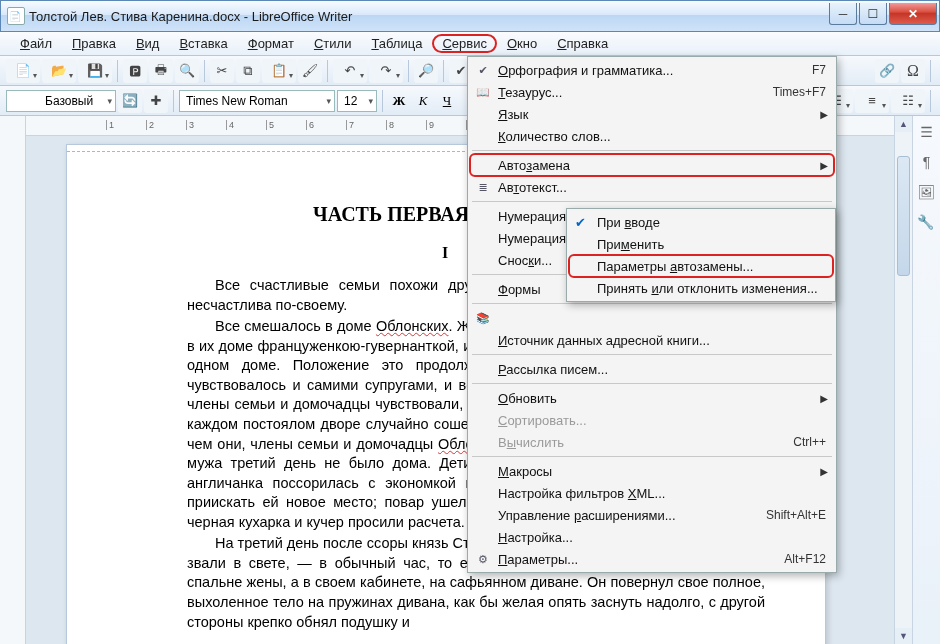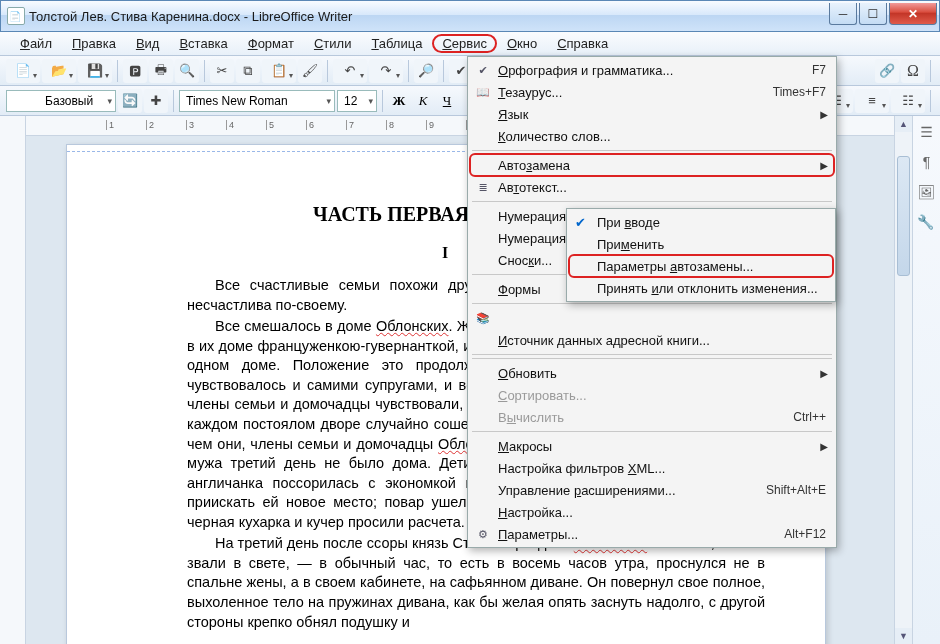--- a/index.html
+++ b/index.html
@@ -234,20 +234,23 @@
       <span class="arr">▶</span>
     </div>
     <hr>
     <div class="row">
       <span class="ic">📚</span>
     </div>
     <div class="row">
       <span><u>И</u>сточник данных адресной книги...</span>
     </div>
     <hr>
+    <div class="row">
+      <span><u>Р</u>ассылка писем...</span>
+    </div>
     <hr>
     <div class="row">
       <span><u>О</u>бновить</span>
       <span class="arr">▶</span>
     </div>
     <div class="row disabled">
       <span><u>С</u>ортировать...</span>
     </div>
     <div class="row disabled">
       <span>В<u>ы</u>числить</span>

